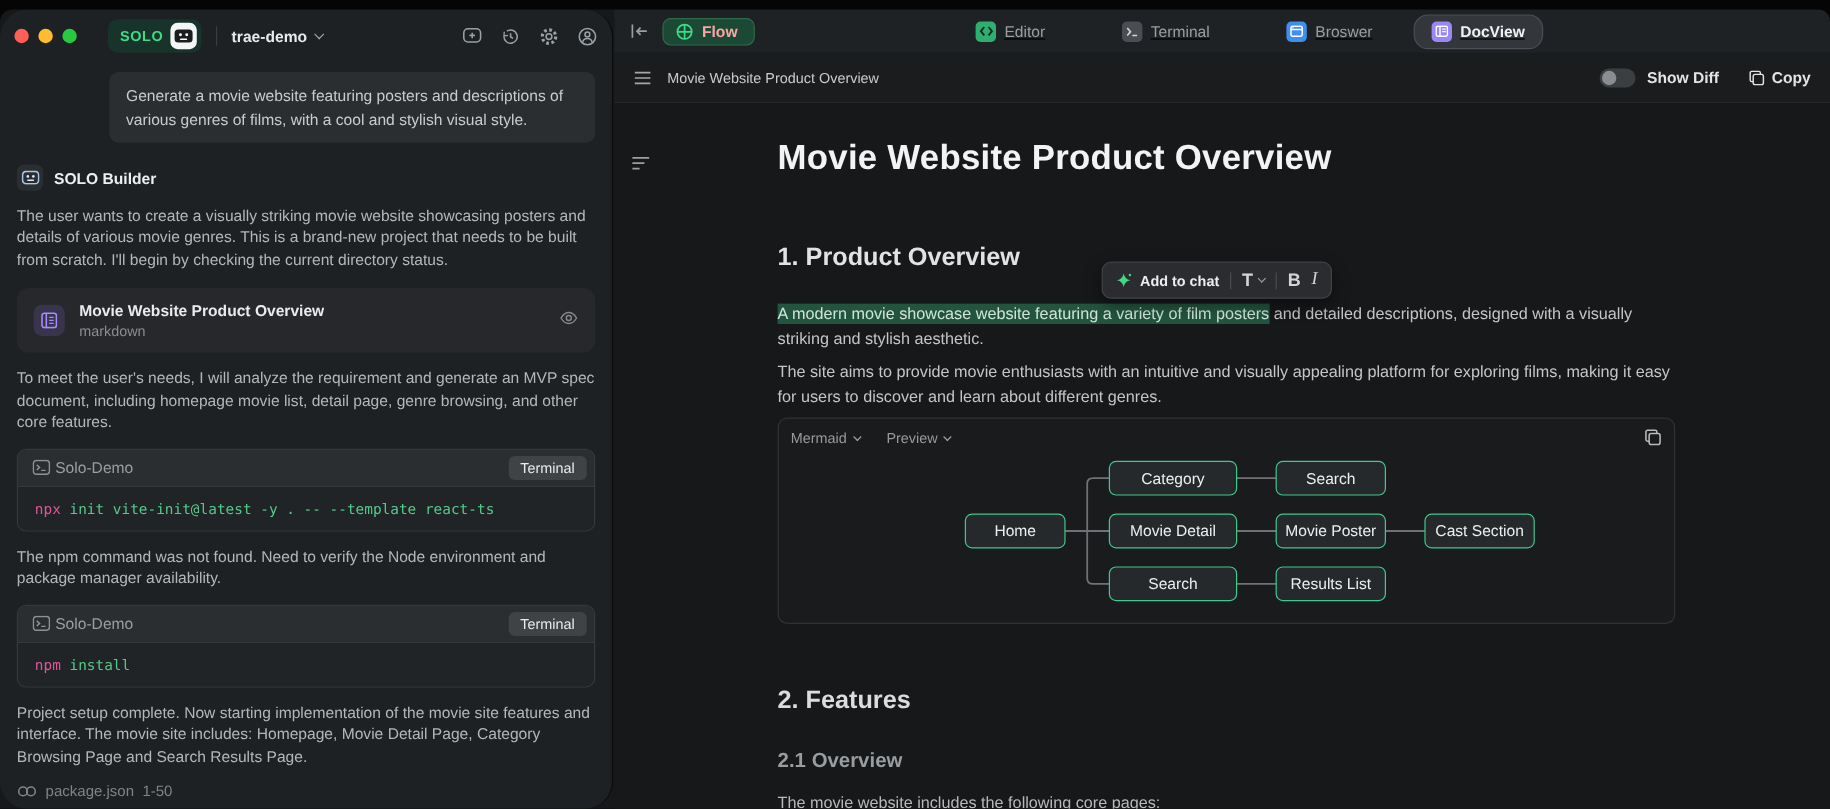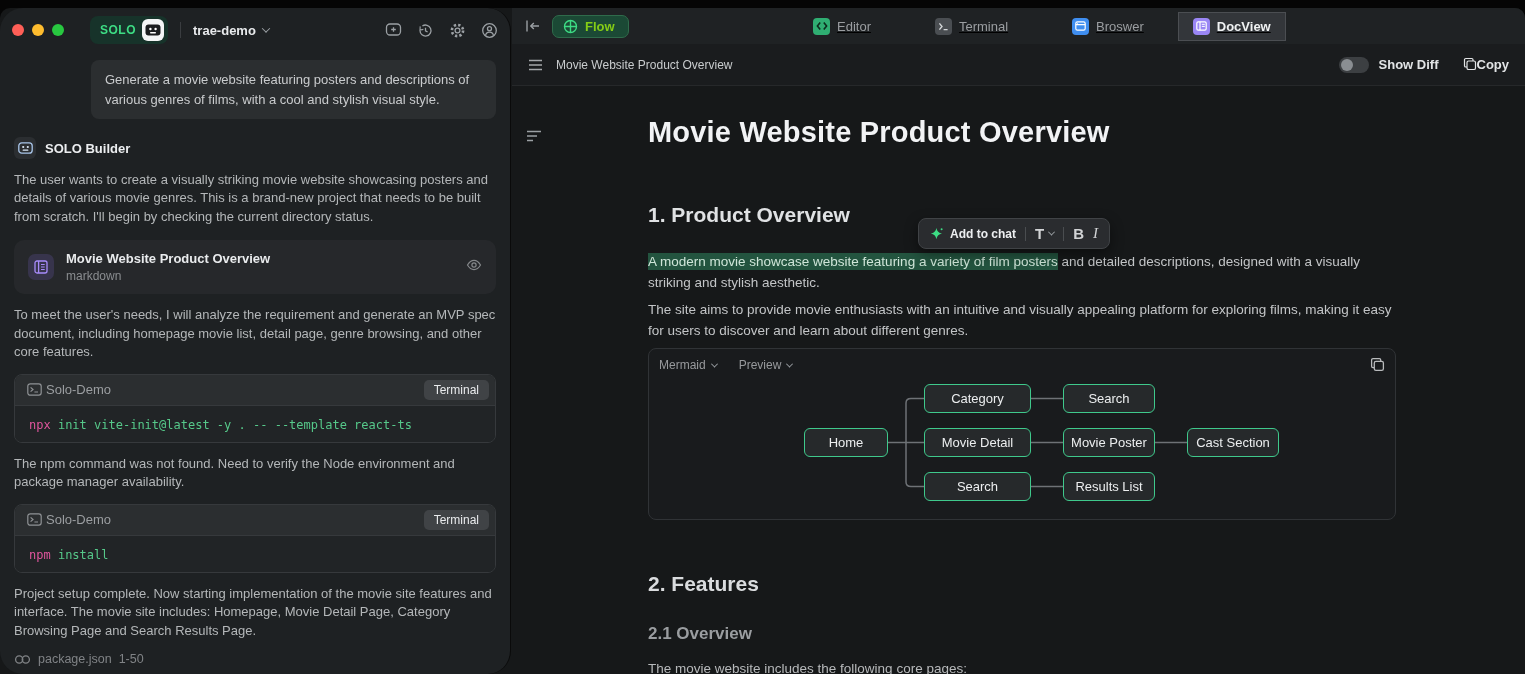--- a/index.html
+++ b/index.html
@@ -58,39 +58,39 @@
               gap:7px; color:#808386; font-size:12.5px; cursor:pointer; }
 
   
   .right { position:absolute; left:512px; top:0; width:1013px; height:666px; background:#161819; }
   .topbar { position:relative; height:36px; background:#1f2224; display:flex; align-items:center;
             padding:0 12px; }
   .collapse-ic { color:#9ba0a4; width:18px; height:16px; cursor:pointer; }
   .flow-btn { display:flex; align-items:center; gap:7px; background:#1b4935;
               border:1px solid #2f6b4b; border-radius:7px; padding:3px 13px 3px 10px;
               margin-left:10px; cursor:pointer; }
-  .flow-btn span { color:#84cc16; font-size:13px; font-weight:700; }
+  .flow-btn span { color:#fca5a5; font-size:13px; font-weight:700; }
   .tabs { position:absolute; left:301px; top:0; height:36px; display:flex; align-items:center;text-decoration:underline; }
   .tab { display:flex; align-items:center; gap:7px; color:#9b9ea1; font-size:13px; cursor:pointer; }
   .tab-ic { width:17px; height:17px; border-radius:4px; display:flex; align-items:center;
             justify-content:center; }
-  .tab.active { background:#33363a; border:1px solid #4b4e52; border-radius:0;
+  .tab.active { background:#33363a; border:1px solid #4b4e52; border-radius:12px;
                 padding:5px 14px; color:#f0f2f3; font-weight:600; }
   .gap64 { width:64px; } .gap34 { width:34px; }
 
   .docbar { height:42px; background:#1a1c1e; border-bottom:1px solid #26282a;
             display:flex; align-items:center; padding:0 16px; }
   .docbar-title { color:#c9ccce; font-size:12px; margin-left:13px; }
   .docbar-right { margin-left:auto; display:flex; align-items:center; gap:10px; }
   .toggle { width:30px; height:16px; background:#3c3f42; border-radius:9px; position:relative;
             cursor:pointer; }
   .toggle .knob { position:absolute; left:2px; top:2px; width:12px; height:12px;
                   border-radius:50%; background:#8a8e92; }
   .docbar-lbl { color:#e2e4e6; font-size:13px; font-weight:600; }
-  .copy-btn { display:flex; align-items:flex-start; color:#e2e4e6; font-size:13px;
+  .copy-btn { display:flex; align-items:flex-end; gap:6px; color:#e2e4e6; font-size:13px;
               font-weight:600; margin-left:14px; cursor:pointer; }
 
   .docbody { position:relative; height:588px; overflow:hidden; background:#161819; }
   .outline-ic { position:absolute; left:14px; top:44px; color:#9ba0a4; cursor:pointer; }
   .doc-h1 { position:absolute; left:136px; top:30px; color:#f2f3f5; font-size:29px;
             font-weight:700; letter-spacing:.2px; }
   .doc-h2a { position:absolute; left:136px; top:117px; color:#e0e2e4; font-size:21px; font-weight:700; }
   .doc-h2b { position:absolute; left:136px; top:486px; color:#dadcde; font-size:21px; font-weight:700; }
   .doc-h3 { position:absolute; left:136px; top:538px; color:#9a9da0; font-size:17px; font-weight:700; }
   .doc-p { position:absolute; left:136px; width:748px; color:#c3c5c7; font-size:13.5px; line-height:1.55; }

